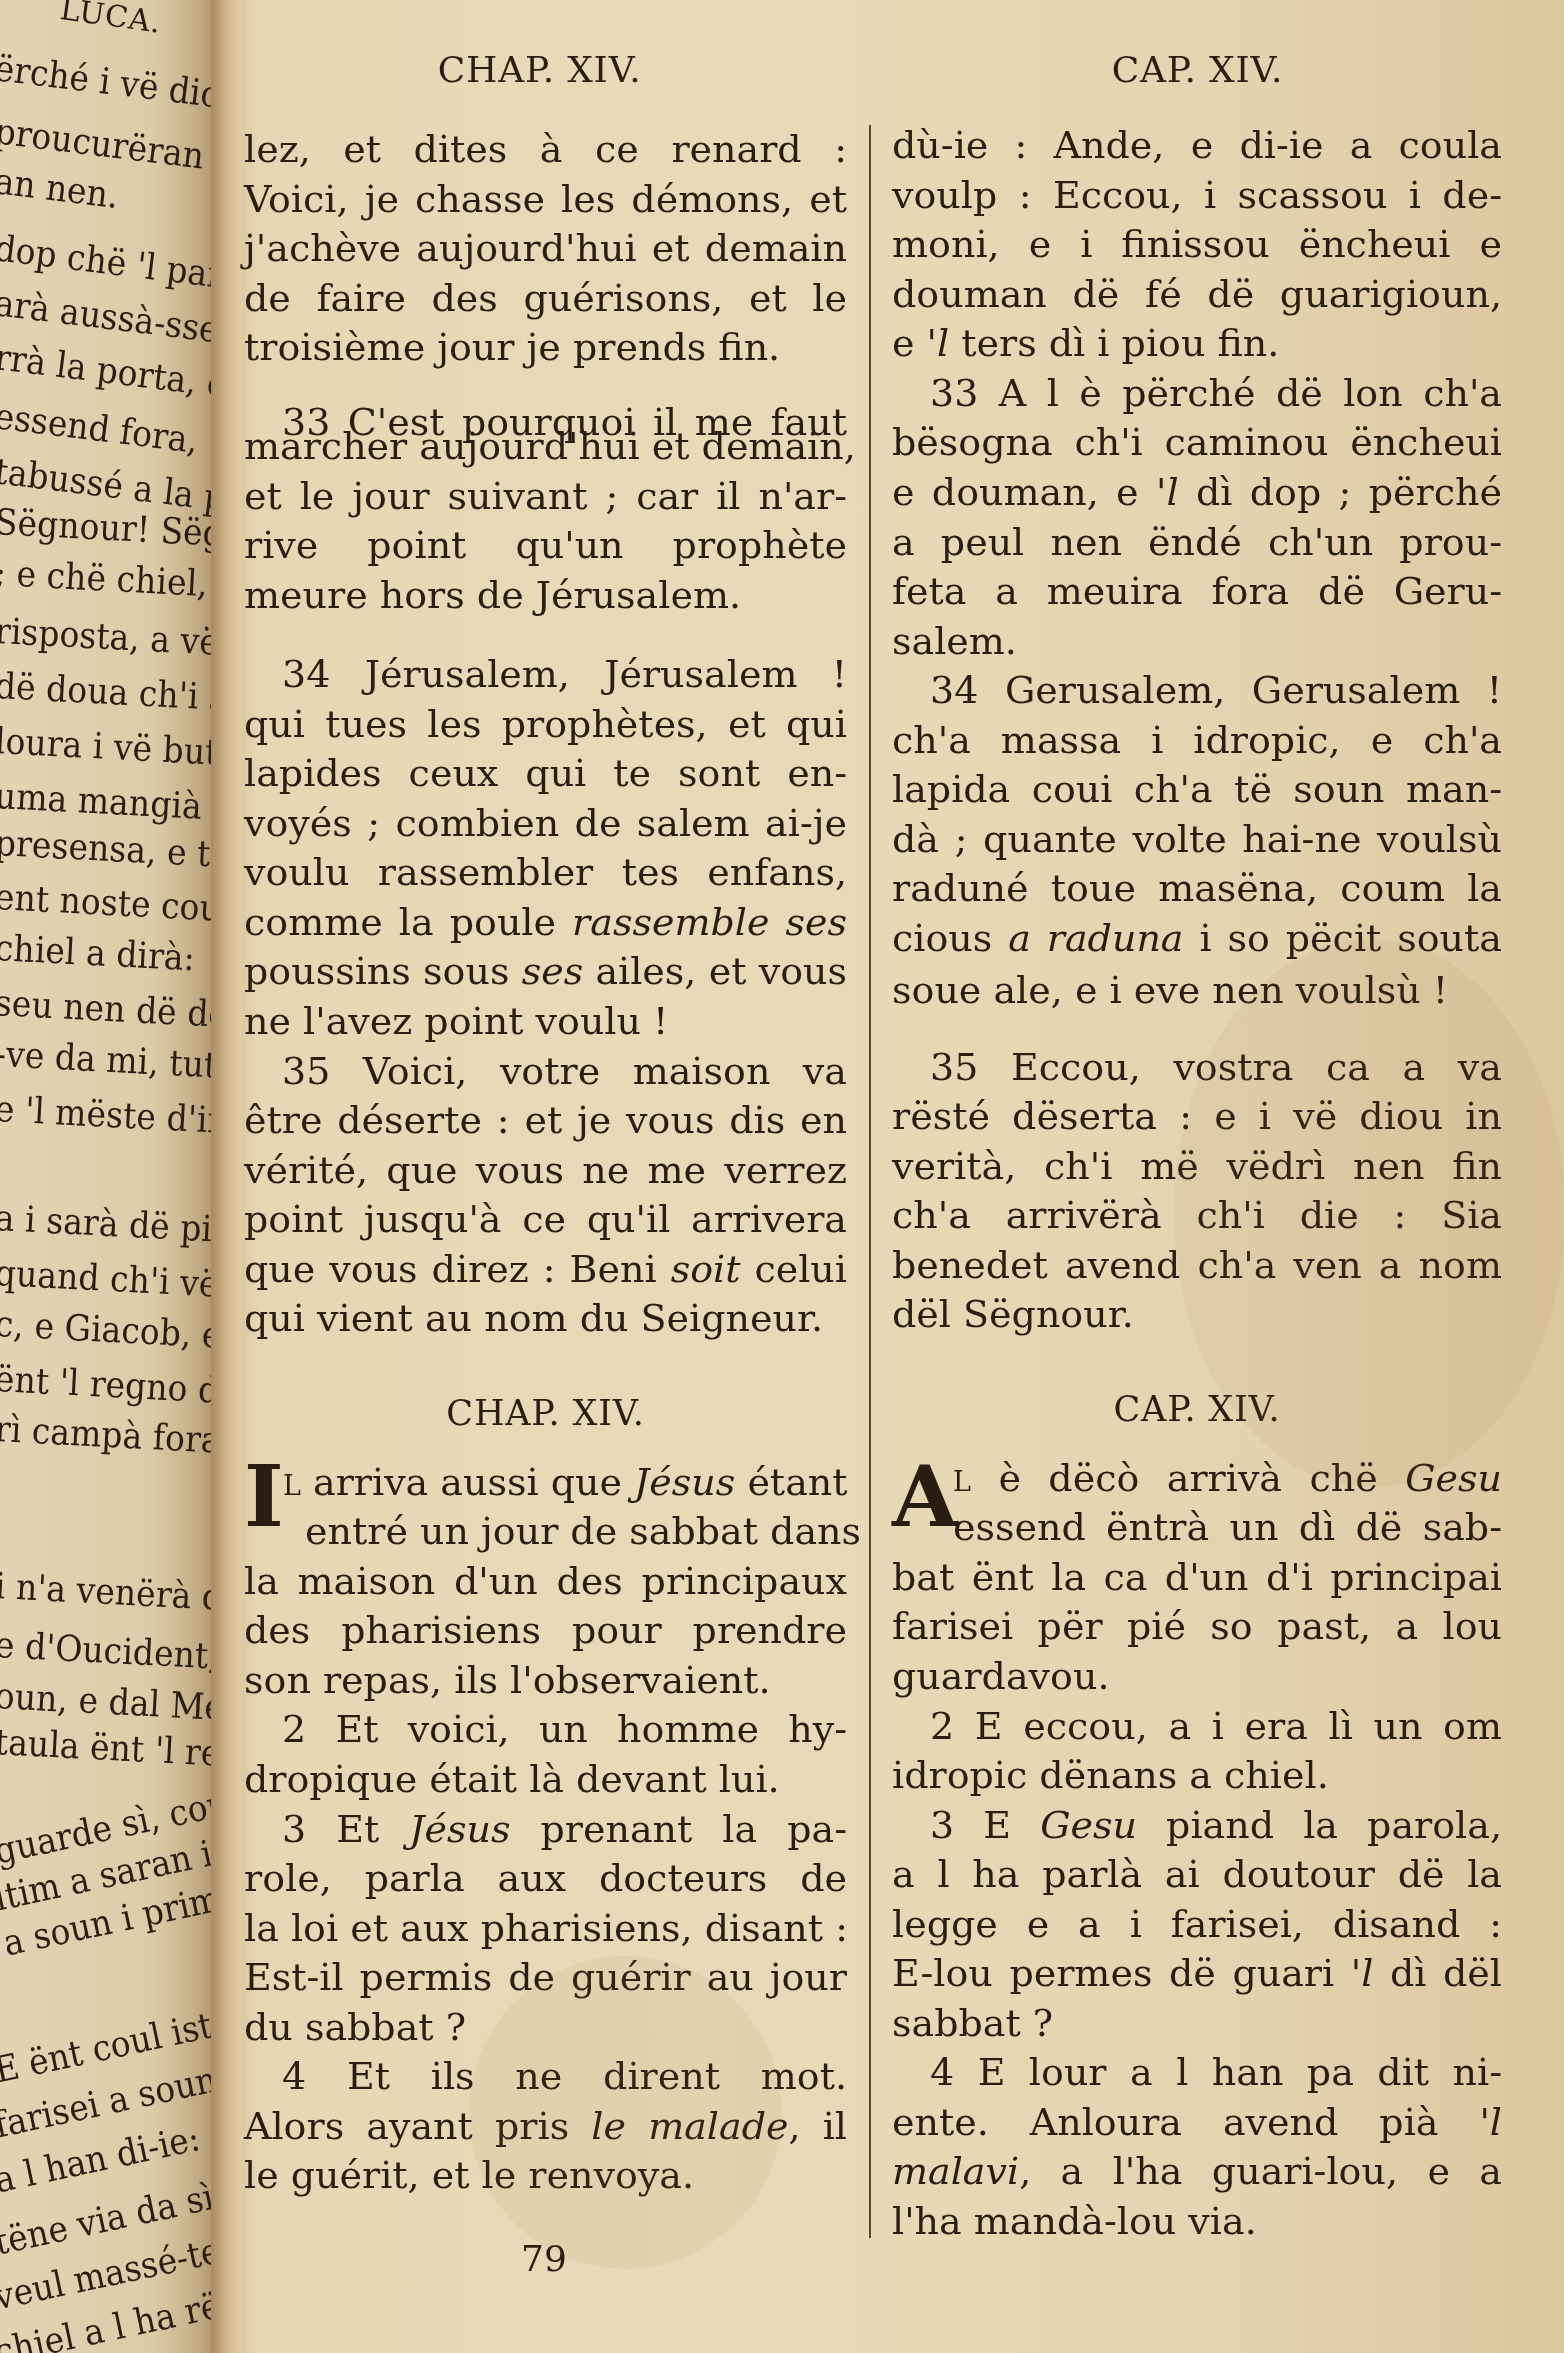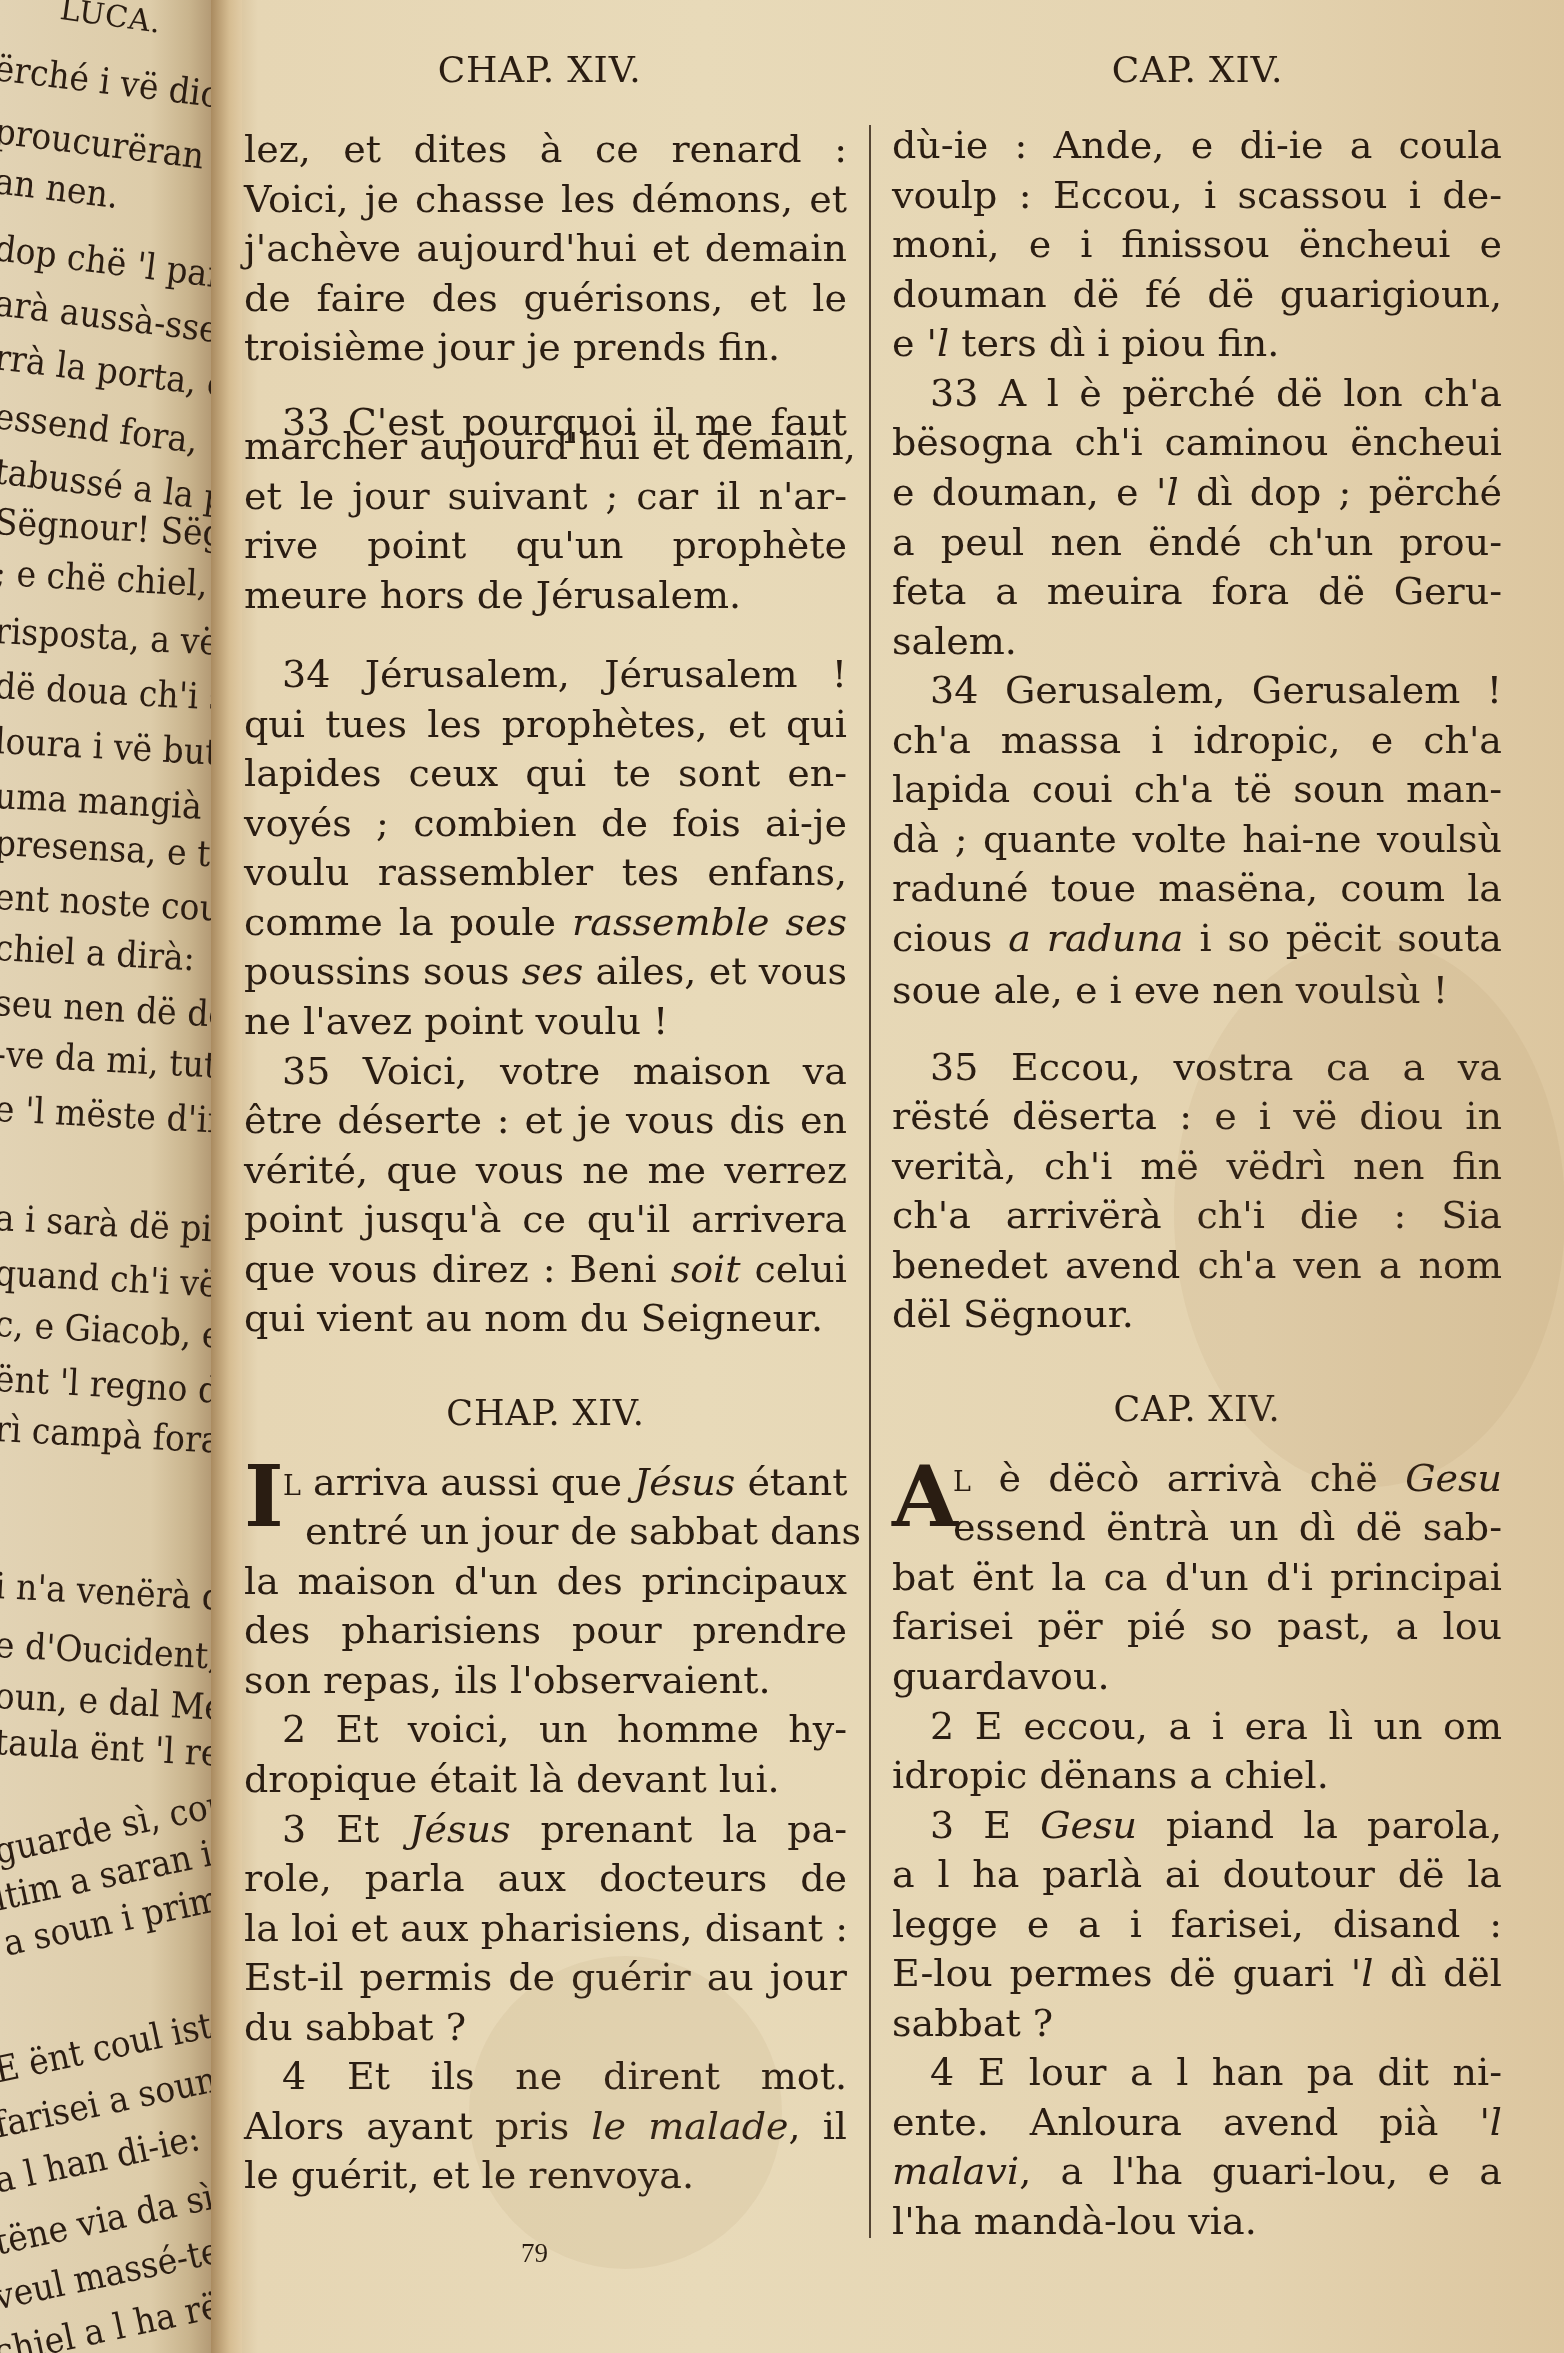--- a/index.html
+++ b/index.html
@@ -114,22 +114,21 @@
       line-height: 85px;
       font-weight: bold;
     }
     .smallcaps-first {
       font-variant: small-caps;
     }
     i, .it { font-style: italic; }
     .page-number {
       position: absolute;
       left: 521px; top: 2238px;
-      font-size: 27px;
-      font-family: Liberation Serif, serif;
+      font-size: 36px;
     }
     .stain {
       position: absolute;
       border-radius: 50%;
       background: rgba(150,110,60,0.08);
       pointer-events: none;
     }
   </style>
 </head>
 <body>
@@ -195,21 +194,21 @@
       <div class="line" style="top: 274px;">de faire des guérisons, et le</div>
       <div class="line last" style="top: 323px;">troisième jour je prends fin.</div>
       <div class="line indent" style="top: 373px; margin-top: 25px;">33 C'est pourquoi il me faut</div>
       <div class="line" style="top: 422px;">marcher aujourd'hui et demain,</div>
       <div class="line" style="top: 472px;">et le jour suivant ; car il n'ar-</div>
       <div class="line" style="top: 521px;">rive point qu'un prophète</div>
       <div class="line last" style="top: 571px;">meure hors de Jérusalem.</div>
       <div class="line indent" style="top: 650px;">34 Jérusalem, Jérusalem !</div>
       <div class="line" style="top: 700px;">qui tues les prophètes, et qui</div>
       <div class="line" style="top: 749px;">lapides ceux qui te sont en-</div>
-      <div class="line" style="top: 799px;">voyés ; combien de fois ai-je</div>
+      <div class="line" style="top: 799px;">voyés ; combien de salem ai-je</div>
       <div class="line" style="top: 848px;">voulu rassembler tes enfans,</div>
       <div class="line" style="top: 898px;">comme la poule <i>rassemble</i> <i>ses</i></div>
       <div class="line" style="top: 947px;">poussins sous <i>ses</i> ailes, et vous</div>
       <div class="line last" style="top: 997px;">ne l'avez point voulu !</div>
       <div class="line indent" style="top: 1047px;">35 Voici, votre maison va</div>
       <div class="line" style="top: 1096px;">être déserte : et je vous dis en</div>
       <div class="line" style="top: 1146px;">vérité, que vous ne me verrez</div>
       <div class="line" style="top: 1195px;">point jusqu'à ce qu'il arrivera</div>
       <div class="line" style="top: 1245px;">que vous direz : Beni <i>soit</i> celui</div>
       <div class="line last" style="top: 1294px;">qui vient au nom du Seigneur.</div>

